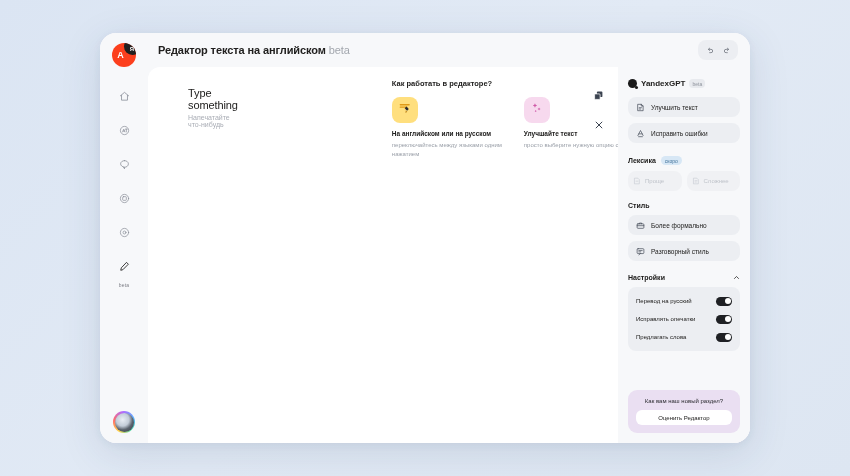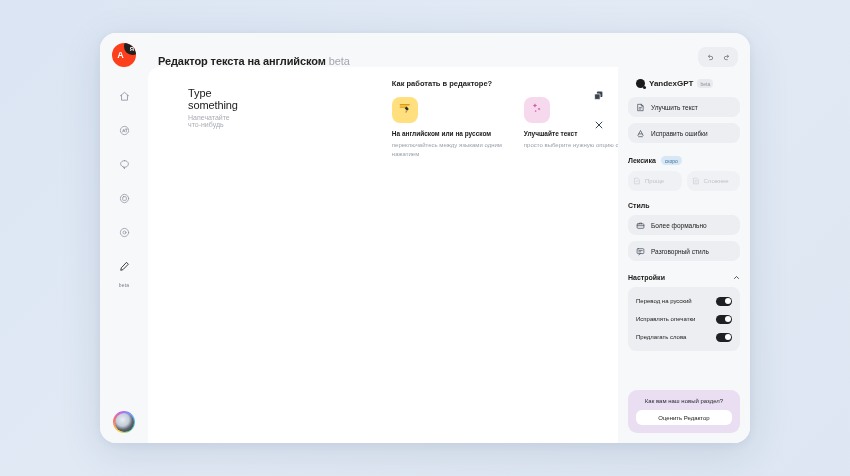--- a/index.html
+++ b/index.html
@@ -68,21 +68,21 @@
   .avatar-inner {
     width: 100%; height: 100%; border-radius: 50%;
     background: radial-gradient(circle at 40% 35%, #e9eef5 0%, #c3ccd8 38%, #5c646f 60%, #2e343c 100%);
   }
 
   
   .main-col { flex: 1 1 auto; display: flex; flex-direction: column; min-width: 0; }
 
   .topbar {
     height: 34px; flex: 0 0 34px;
-    display: flex; align-items: flex-end;
+    display: flex; align-items: center;
     padding: 0 12px 0 10px;
     background: #f7f8fa;
   }
   .topbar-title {
     font-size: 11px; font-weight: bold; color: #21201f; letter-spacing: -.1px;
   }
   .topbar-beta { font-size: 11px; font-weight: normal; color: #a3a7ae; margin-left: 3px; }
   .topbar-spacer { flex: 1 1 auto; }
   .histgroup {
     display: flex; align-items: center; gap: 2px;
@@ -138,21 +138,21 @@
   }
 
   
   .panel {
     width: 132px; flex: 0 0 132px;
     background: #f7f8fa;
     padding: 12px 10px 10px 10px;
     display: flex; flex-direction: column;
     position: relative;
   }
-  .panel-head { display: flex; align-items: flex-start; gap: 4px; margin-bottom: 9px; margin-left: 8px; }
+  .panel-head { display: flex; align-items: flex-start; gap: 4px; margin-bottom: 9px; }
   .gpt-dot {
     width: 9px; height: 9px; border-radius: 50%;
     background: #1a1a1a; position: relative; flex: 0 0 9px;
   }
   .gpt-dot::after {
     content: ""; position: absolute; right: -1px; bottom: -1px;
     width: 3px; height: 3px; border-radius: 50%; background: #1a1a1a;
   }
   .gpt-name { font-size: 8px; font-weight: bold; color: #21201f; }
   .gpt-beta {

